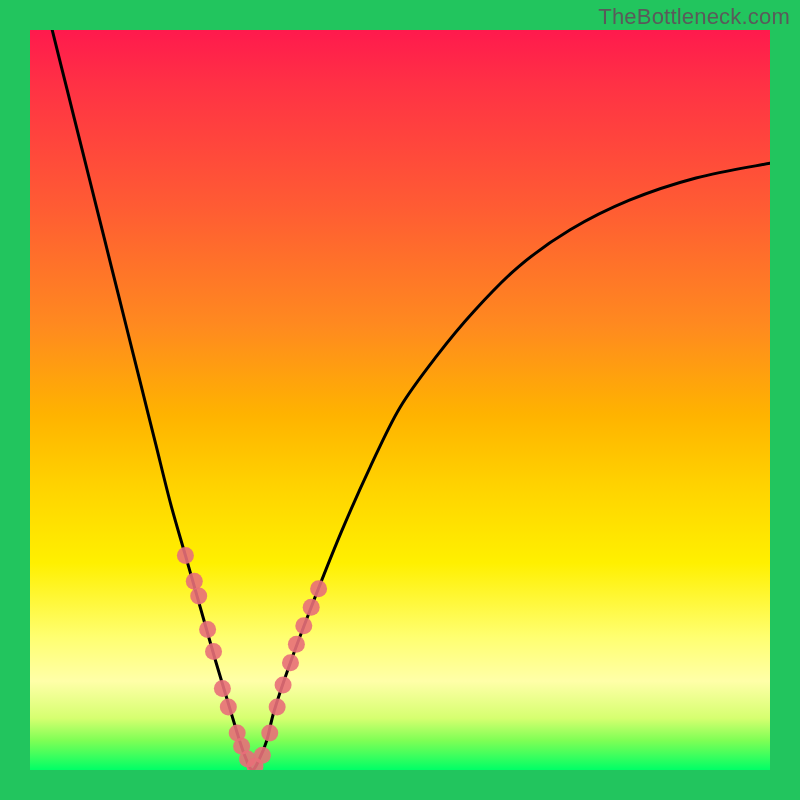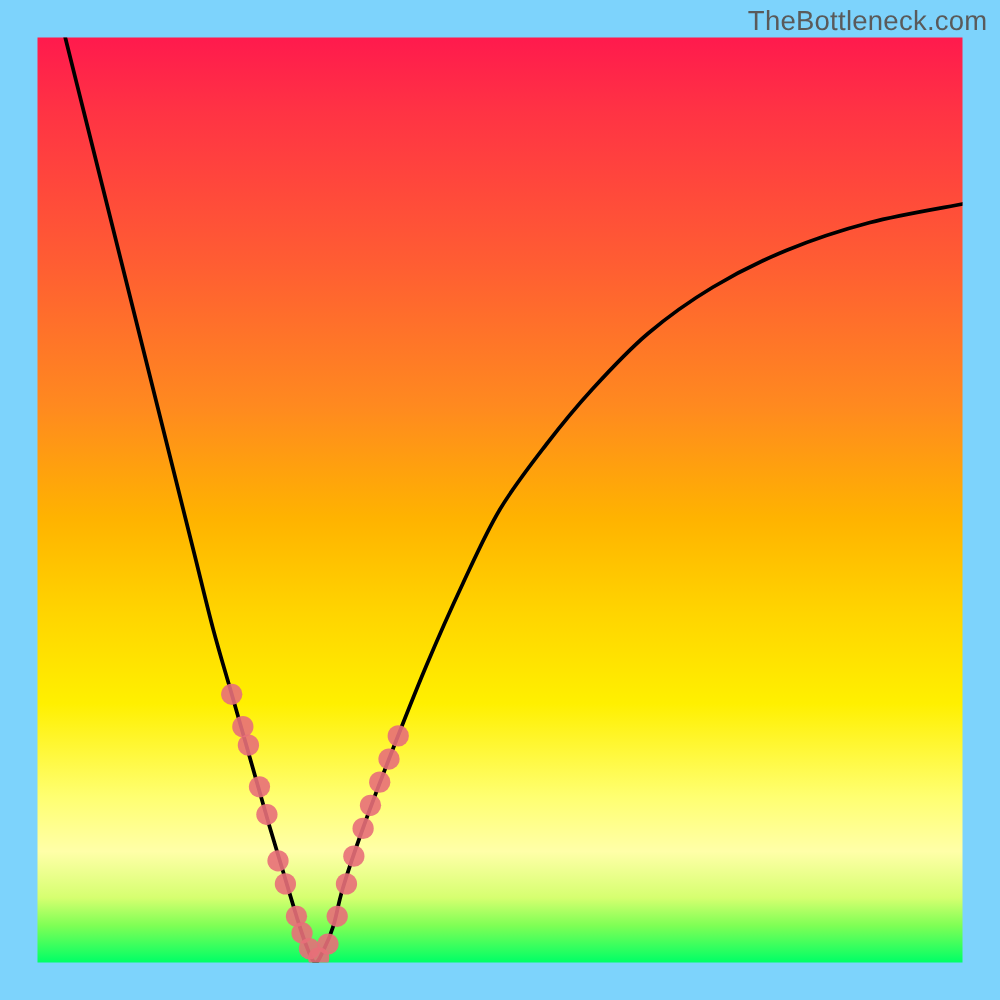--- a/index.html
+++ b/index.html
@@ -7,21 +7,21 @@
     padding: 0;
     width: 800px;
     height: 800px;
     background: #000;
     overflow: hidden;
   }
   .chart-wrap {
     position: relative;
     width: 800px;
     height: 800px;
-    background: #7dd3fc;
+    background: #22c55e;
   }
   .plot-area {
     position: absolute;
     left: 30px;
     top: 30px;
     width: 740px;
     height: 740px;
     background: linear-gradient(
       to bottom,
       #ff1a4d 0%,

